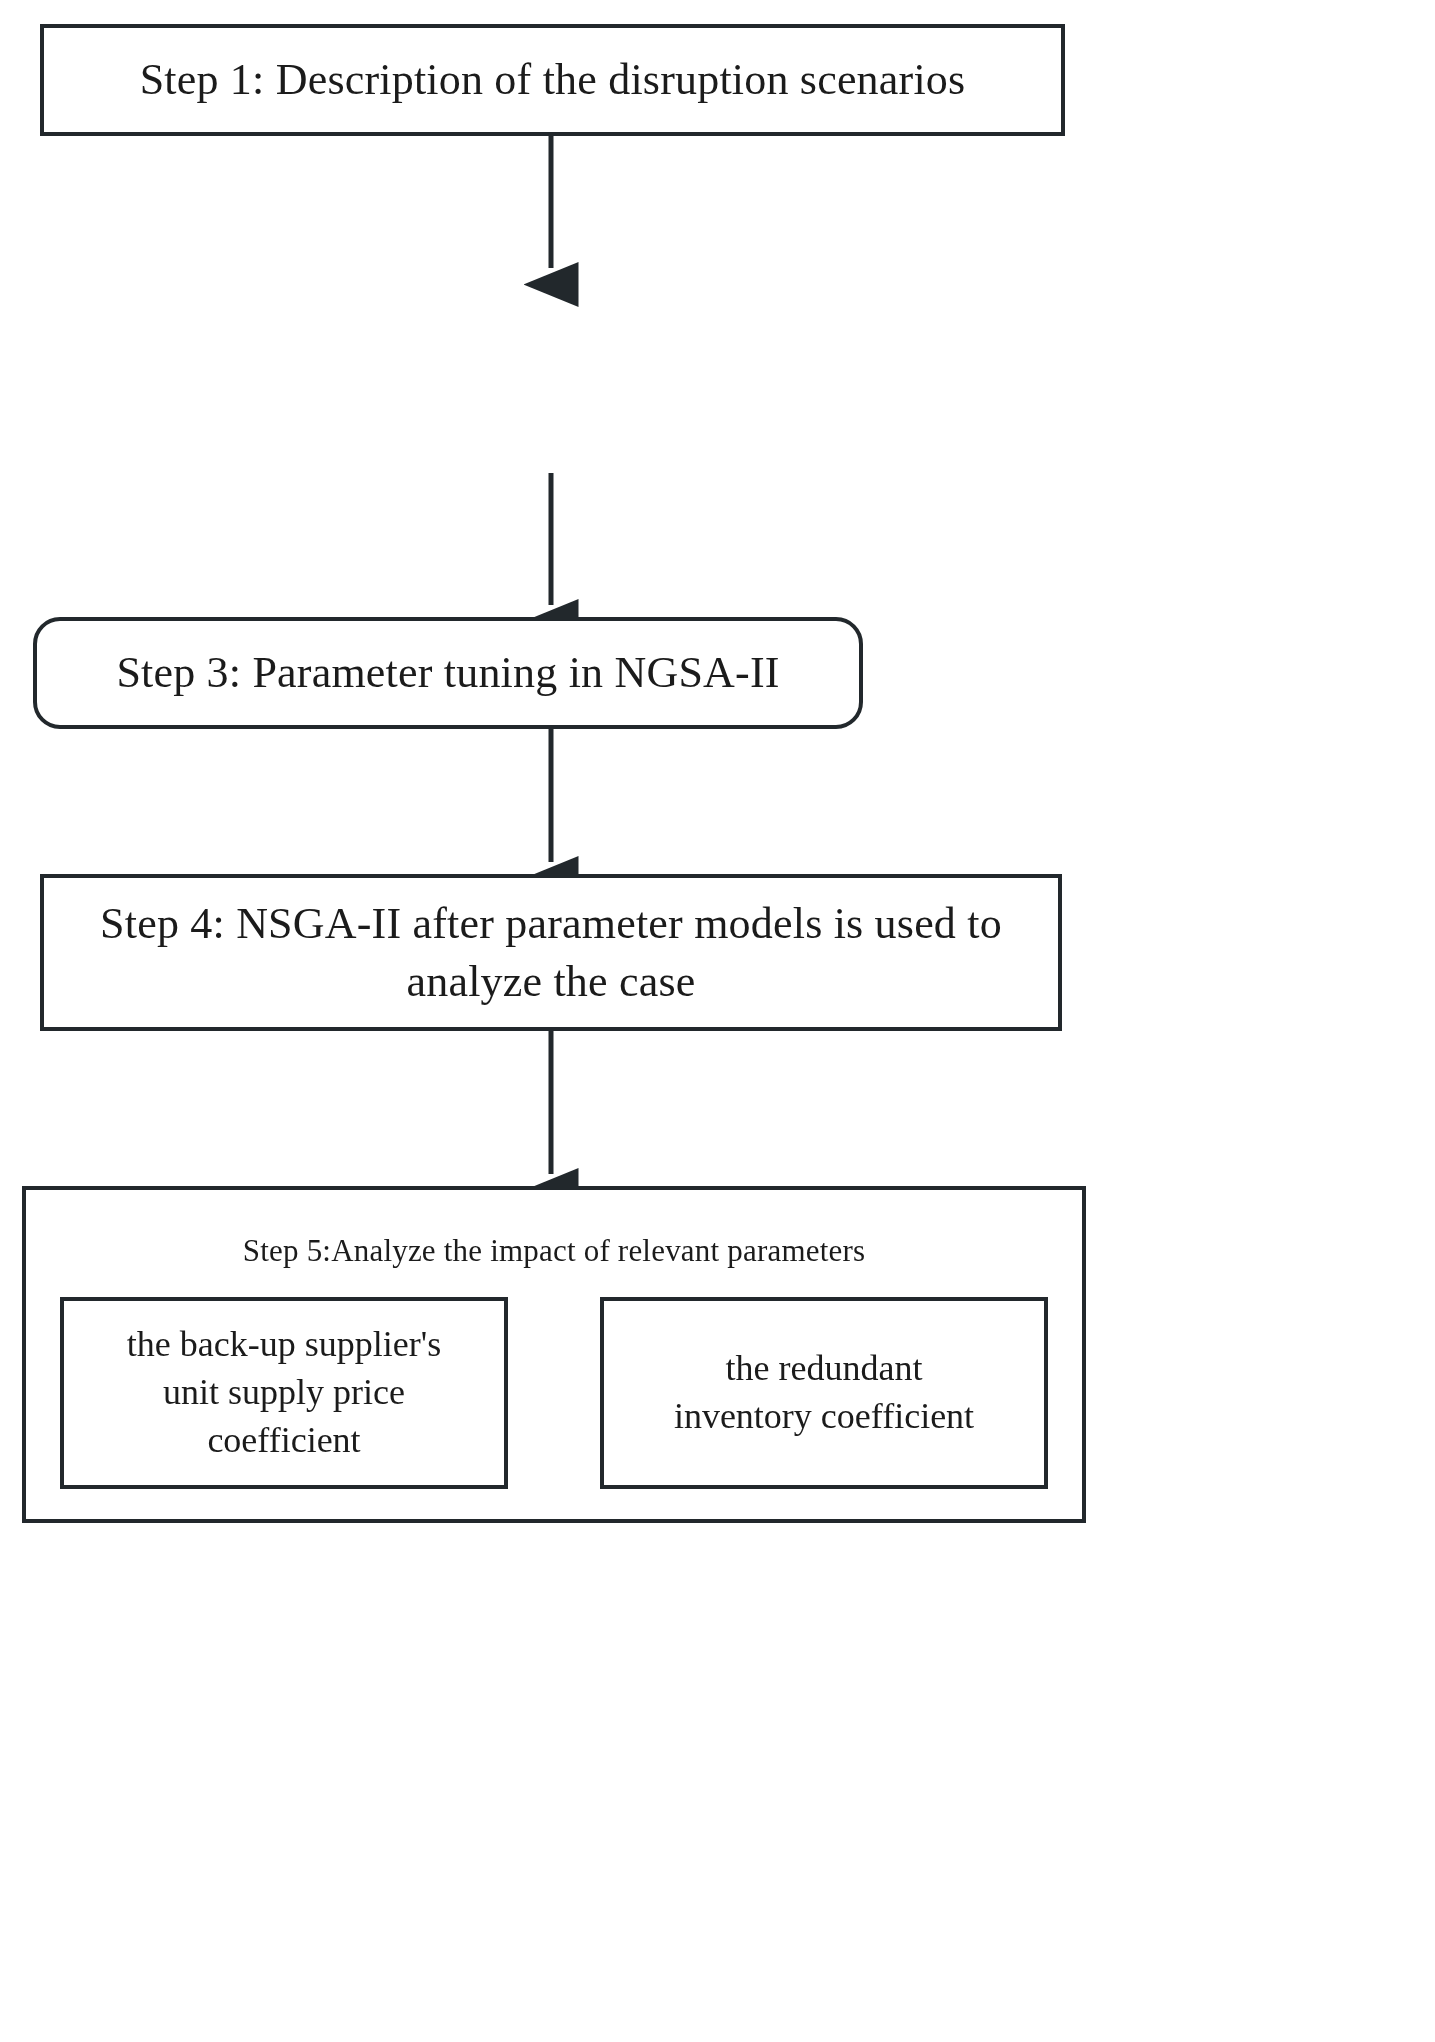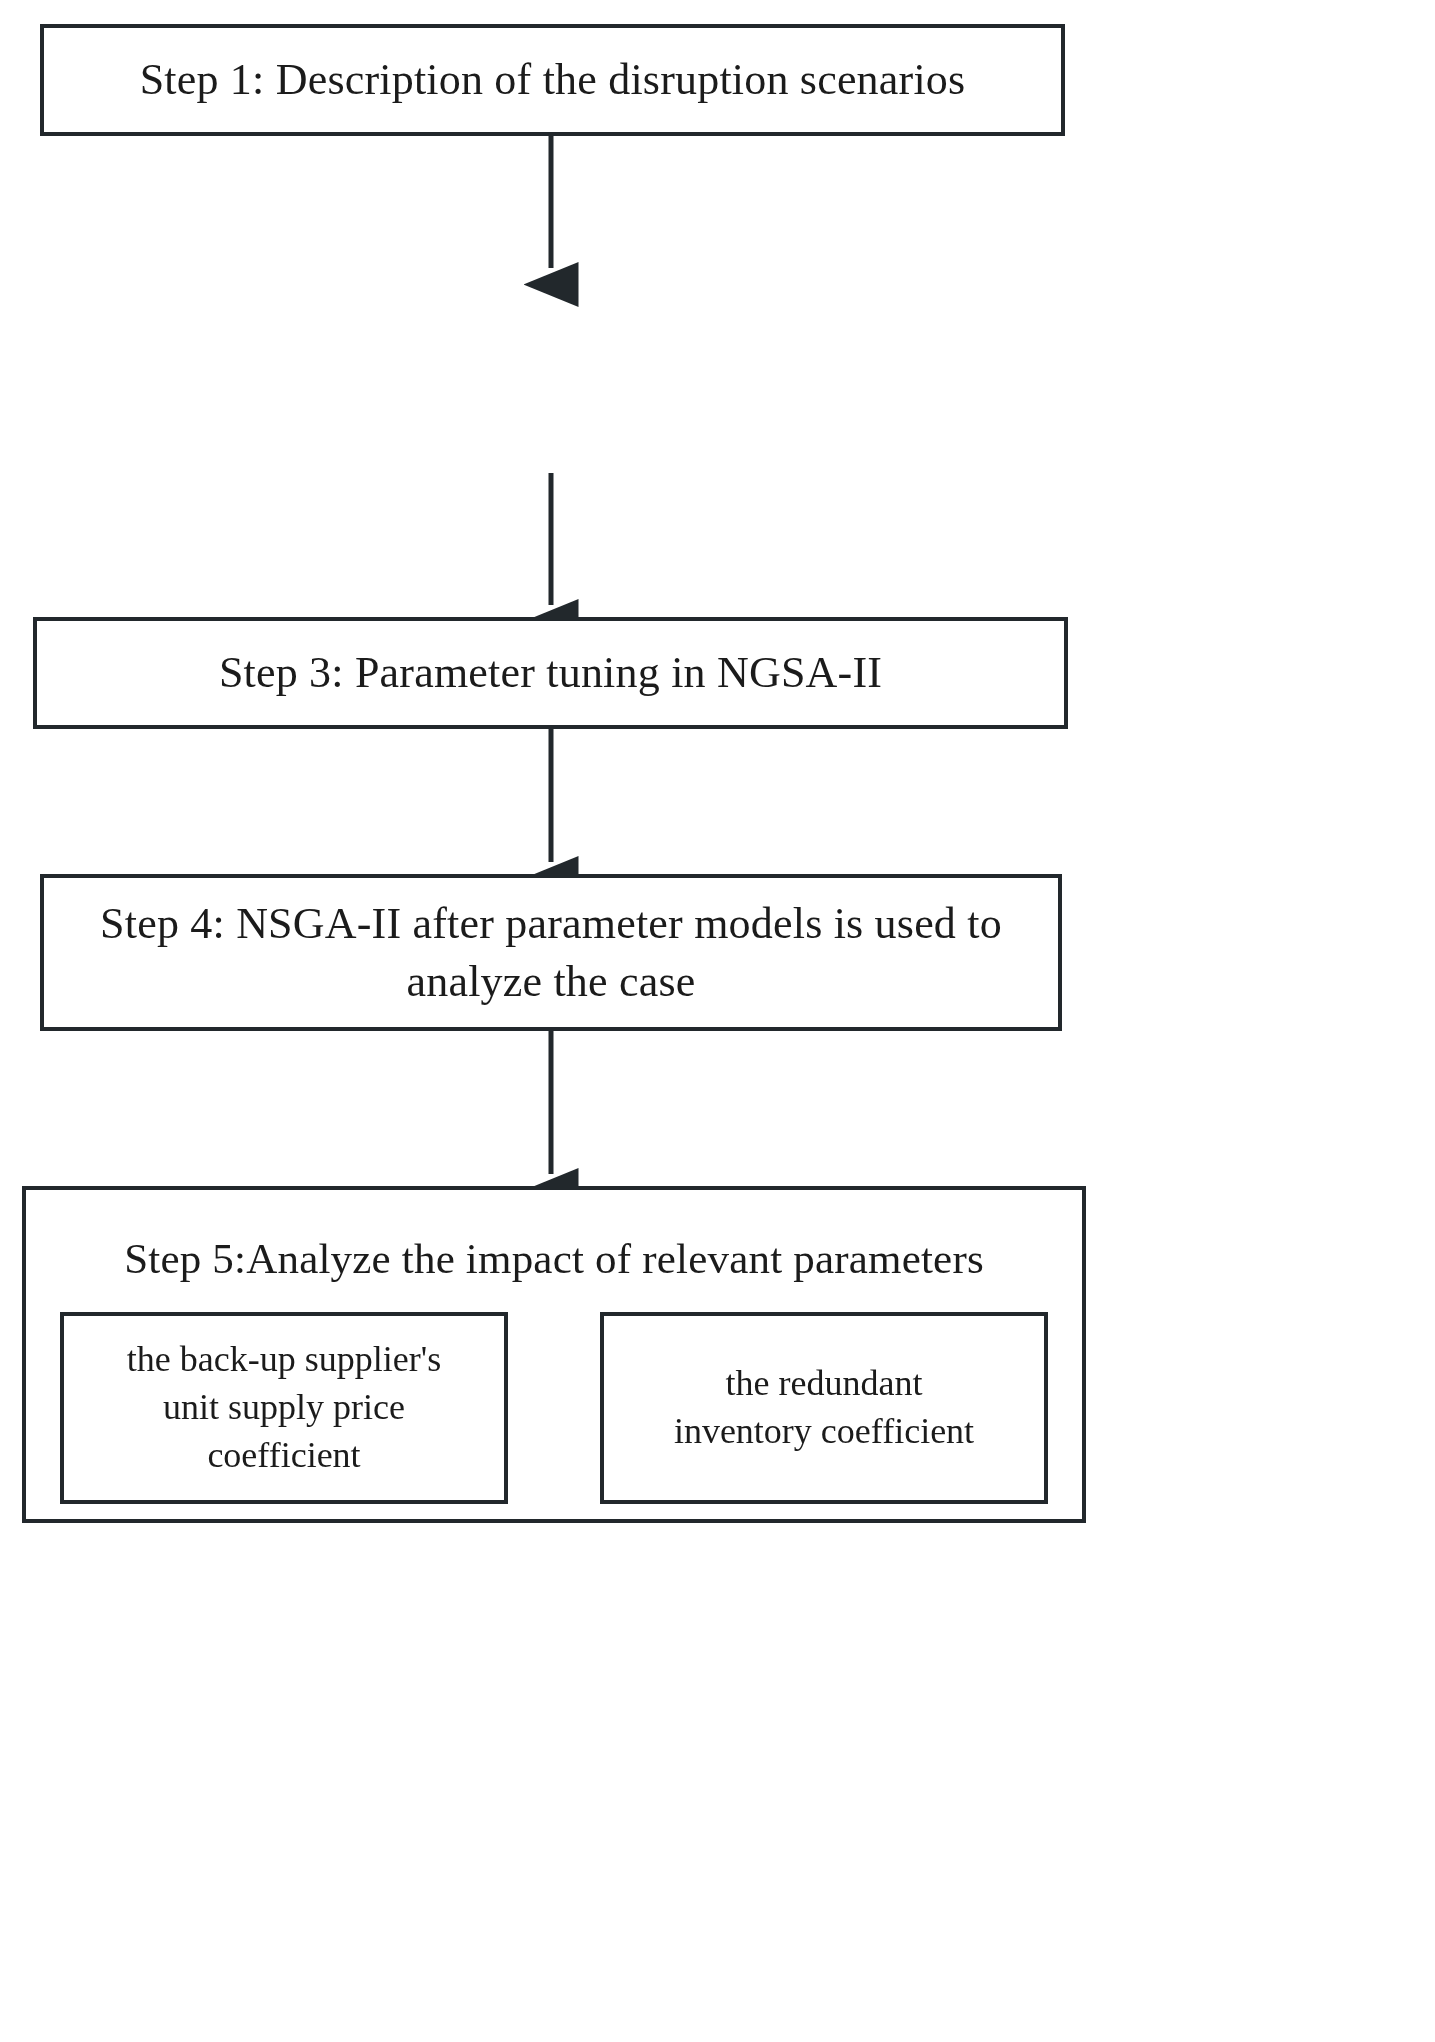--- a/index.html
+++ b/index.html
@@ -39,31 +39,31 @@
     display: block;
     font-size: 44px;
     letter-spacing: 0.2px;
     white-space: pre-line;
     padding: 0 14px;
   }
 
   
   #node-step1 { left: 40px;  top: 24px;   width: 1025px; height: 112px; }
   #node-step2 { left: 33px;  top: 280px;  width: 1035px; height: 193px; }
-  #node-step3 { left: 33px;  top: 617px;  width: 1035px; height: 112px; }
+  #node-step3 { left: 33px;  top: 617px;  width: 830px; height: 112px; border-radius: 27px; }
   #node-step4 { left: 40px;  top: 874px;  width: 1022px; height: 157px; }
   #node-step5 { left: 22px;  top: 1186px; width: 1064px; height: 337px; }
 
   
   #node-step5 {
     justify-content: flex-start;
     padding-top: 42px;
   }
   #step5-heading {
-    font-size: 43px;
+    font-size: 31px;
     line-height: 1.25;
     padding: 0 10px;
     text-align: center;
   }
   .substep-row {
     display: flex;
     flex-direction: row;
     justify-content: space-between;
     align-items: stretch;
     width: 100%;

